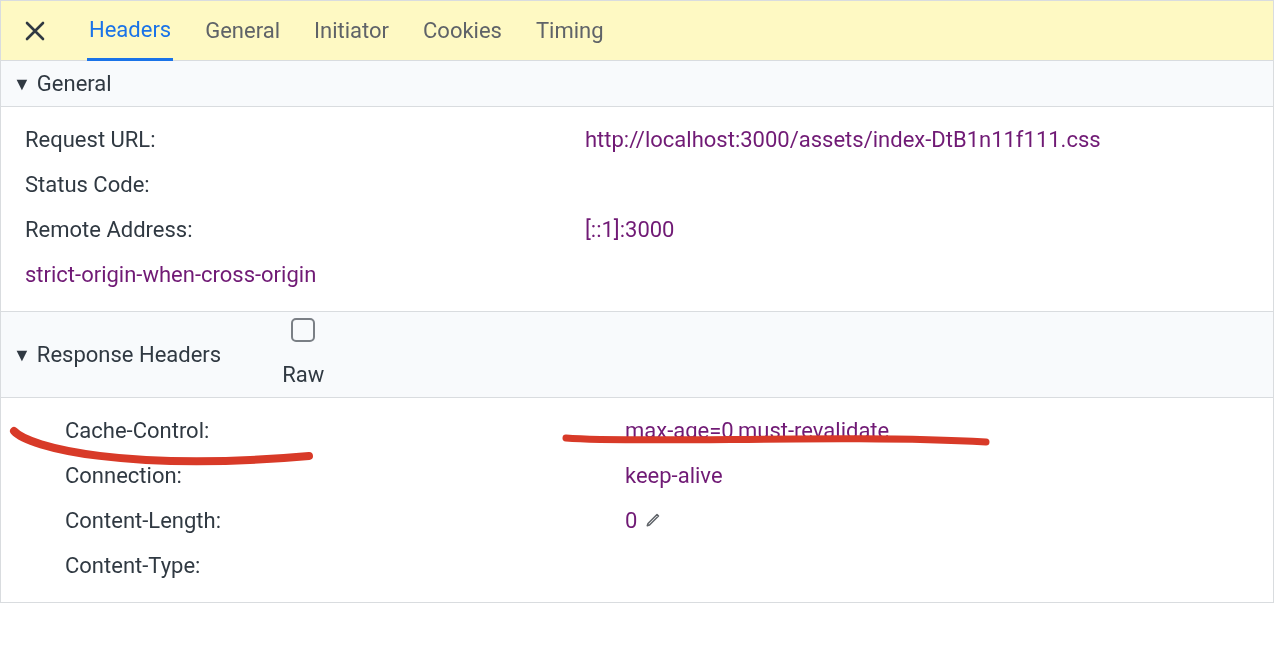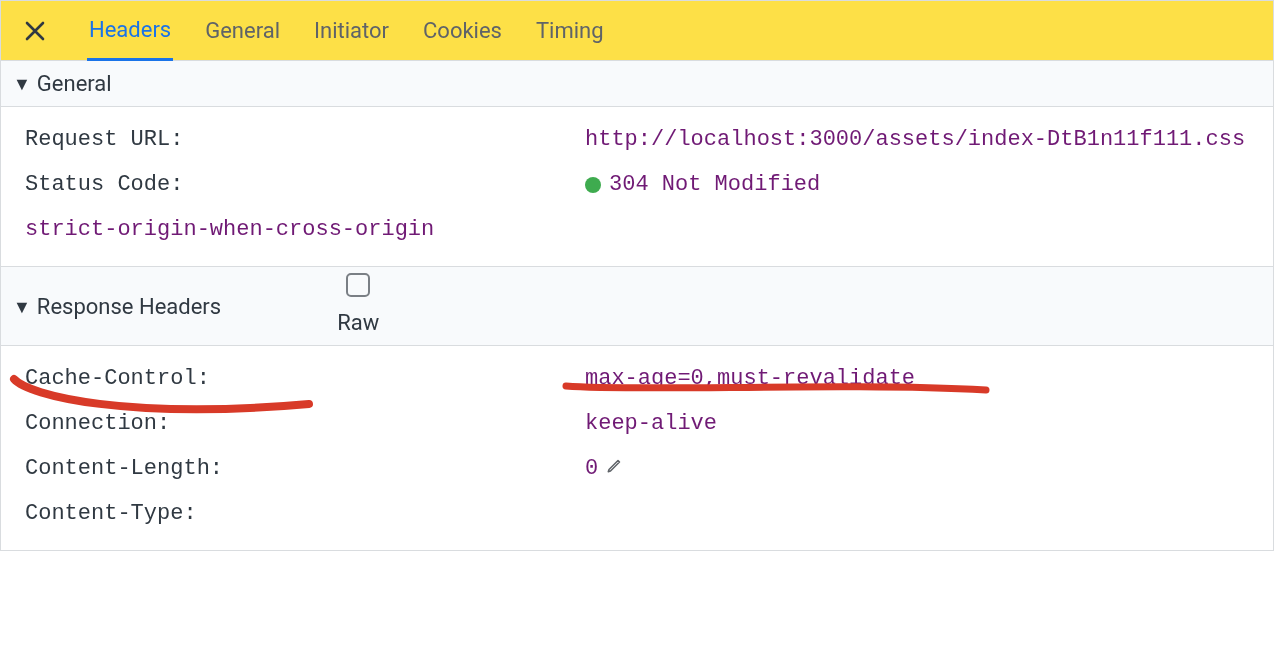--- a/index.html
+++ b/index.html
@@ -12,21 +12,21 @@
     width: 1274px;
     margin: 0 auto;
   }
   .panel {
     border: 1px solid #d9dcdf;
     position: relative;
   }
   .tabbar {
     display: flex;
     align-items: center;
-    background: #fde047;
+    background: #fef9c3;
     border-bottom: 1px solid #d9dcdf;
     padding: 0 8px;
     height: 60px;
     gap: 30px;
   }
   .close-btn {
     width: 36px;
     height: 36px;
     display: flex;
     align-items: center;
@@ -64,21 +64,20 @@
     font-size: 18px;
     color: #303942;
   }
   .section-body {
     padding: 10px 0 14px 0;
     border-bottom: 1px solid #d9dcdf;
   }
   .kv-row {
     display: flex;
     padding: 6px 24px;
-    font-family: Liberation Mono, monospace;
   }
   .kv-key {
     width: 560px;
     min-width: 560px;
     color: #303942;
   }
   .kv-val {
     flex: 1;
     color: #701a75;
     display: flex;
@@ -90,22 +89,22 @@
     height: 16px;
     border-radius: 50%;
     background: #3eab4f;
     display: inline-block;
     flex-shrink: 0;
   }
   .raw-toggle {
     display: flex;
     flex-direction: column;
     align-items: center;
-    margin-left: 116px;
-    gap: 9px;
+    margin-left: 61px;
+    gap: 16px;
   }
   .raw-toggle .checkbox {
     width: 24px;
     height: 24px;
     border: 2px solid #7a7f85;
     border-radius: 5px;
     cursor: pointer;
   }
   .pencil-icon {
     cursor: pointer;
@@ -139,39 +138,39 @@
     <span class="arrow">▼</span>
     <span>General</span>
   </div>
   <div class="section-body">
     <div class="kv-row">
       <div class="kv-key">Request URL:</div>
       <div class="kv-val">http://localhost:3000/assets/index-DtB1n11f111.css</div>
     </div>
     <div class="kv-row">
       <div class="kv-key">Status Code:</div>
-      <div class="kv-val">
-        <span class="status-dot"></span>
-        <span>304 Not Modified</span>
-      </div>
+    </div>
+    <div class="kv-row">
+      <div class="kv-key">Remote Address:</div>
+      <div class="kv-val">[::1]:3000</div>
     </div>
     <div class="kv-row">
       <div class="kv-val">strict-origin-when-cross-origin</div>
     </div>
   </div>
 
   <div class="section-header" style="padding-top:6px;padding-bottom:6px;">
     <span class="arrow">▼</span>
     <span>Response Headers</span>
     <div class="raw-toggle">
       <div class="checkbox"></div>
       <span>Raw</span>
     </div>
   </div>
-  <div class="section-body" style="border-bottom:none;position:relative;">
+  <div class="section-body" style="border-bottom:none;position:relative;padding-left:40px;">
     <div class="kv-row">
       <div class="kv-key">Cache-Control:</div>
       <div class="kv-val">max-age=0,must-revalidate</div>
     </div>
     <div class="kv-row">
       <div class="kv-key">Connection:</div>
       <div class="kv-val">keep-alive</div>
     </div>
     <div class="kv-row">
       <div class="kv-key">Content-Length:</div>

